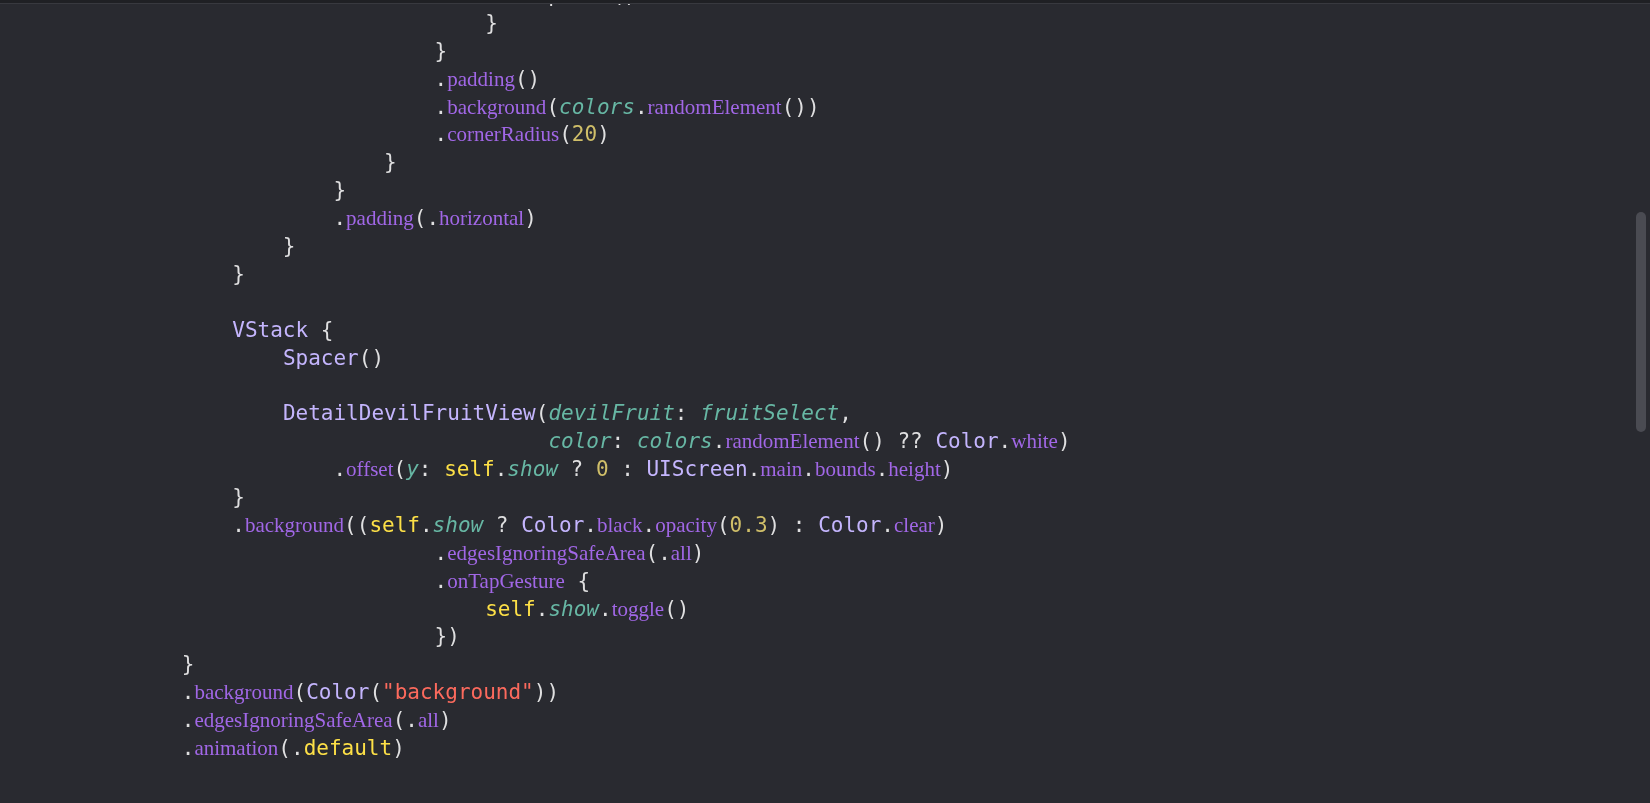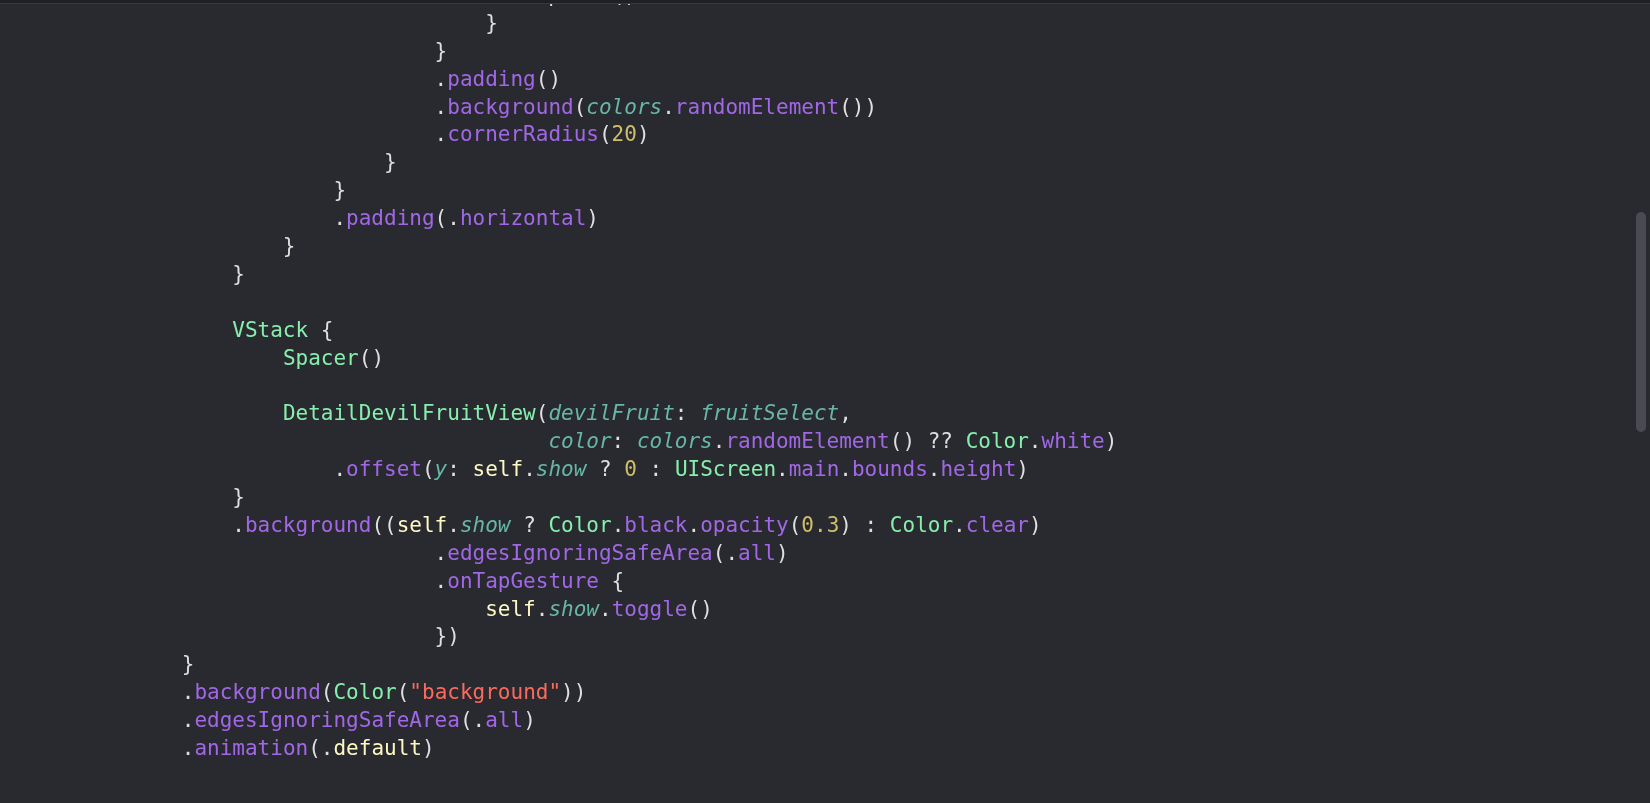--- a/index.html
+++ b/index.html
@@ -13,23 +13,23 @@
     line-height: 27.9px;
     color: #dfdfe0;
   }
   .editor {
     padding-left: 30px;
     padding-top: 0;
     white-space: pre;
   }
   .line { height: 27.9px; }
   .w  { color: #dfdfe0; }        
-  .kw { color: #fef9c3; }        
-  .fn { color: #a167e6; }        
-  .ty { color: #86efac; text-align: right; }        
+  .kw { color: #fde047; }        
+  .fn { color: #a167e6; font-family: Liberation Serif, serif; }        
+  .ty { color: #c4b5fd; text-align: right; }        
   .id { color: #67b7a4; font-style: italic; }        
   .nm { color: #d0bf69; }        
   .st { color: #fc6a5d; }        
   .scrollbar {
     position: absolute;
     right: 2px;
     top: 2px;
     width: 14px;
     height: 799px;
     background: transparent;

